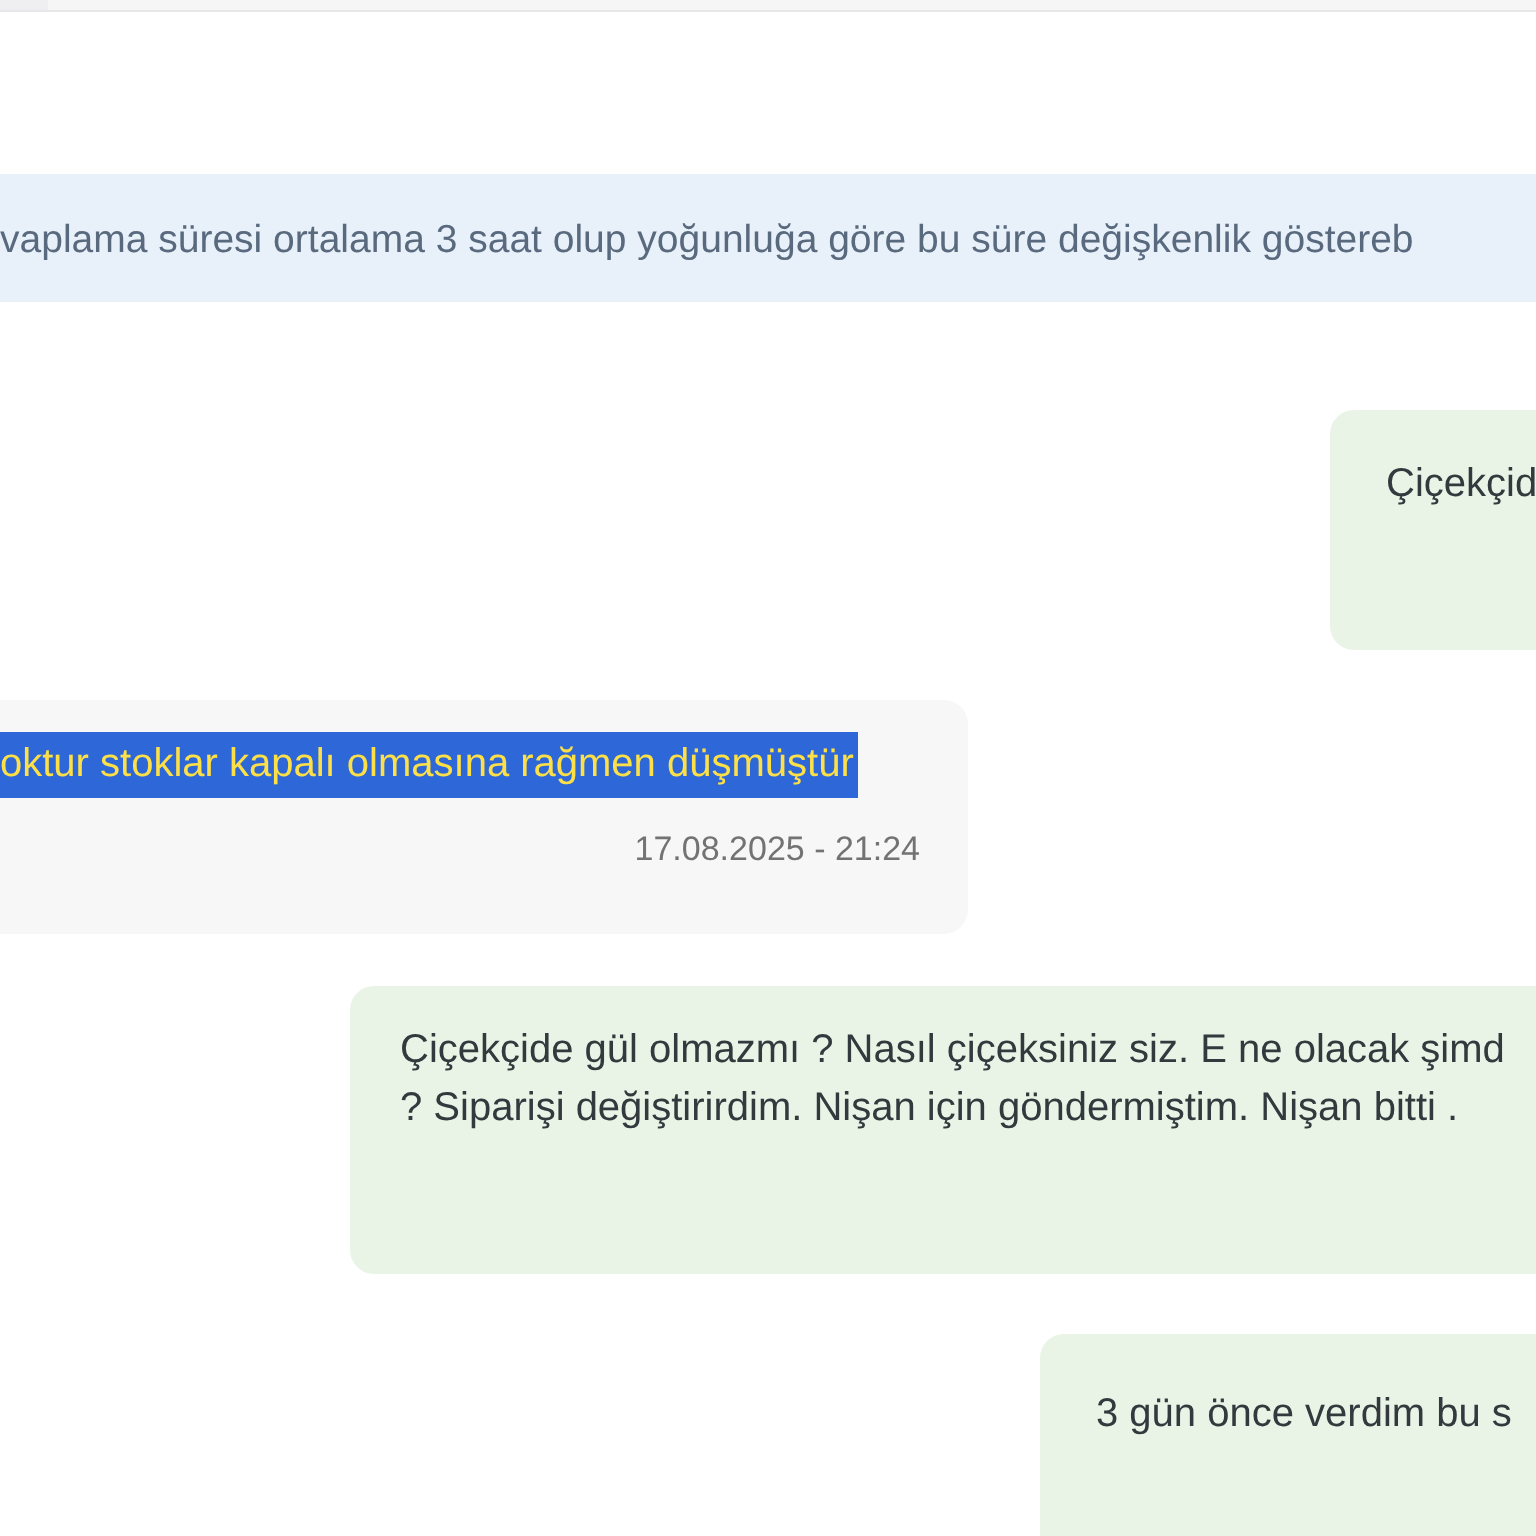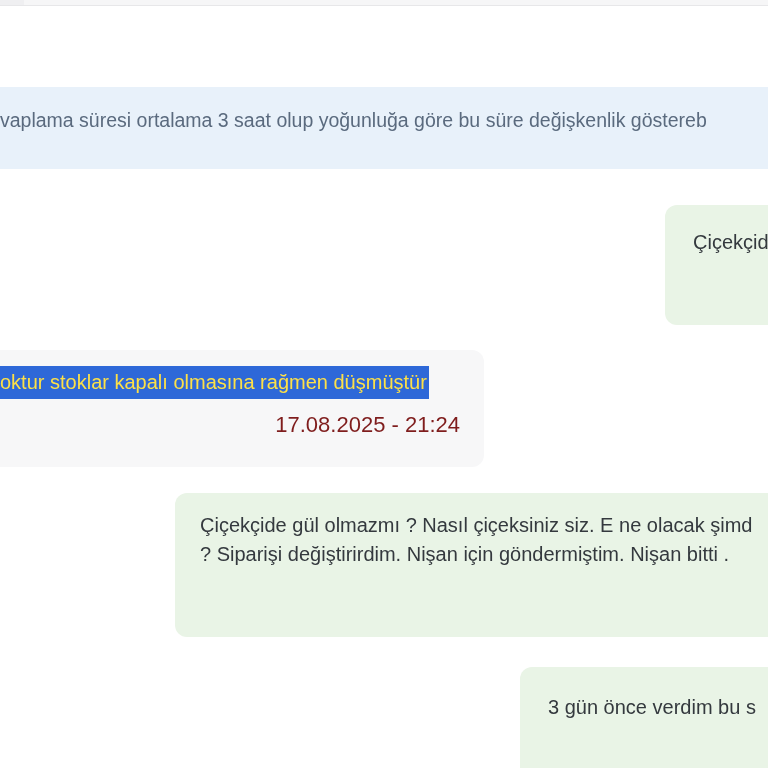--- a/index.html
+++ b/index.html
@@ -28,21 +28,21 @@
     position: absolute;
     left: 0; top: 0;
     width: 24px; height: 5px;
     background: #efeff1;
   }
 
   
   .info-banner {
     position: absolute;
     left: 0; top: 87px;
-    width: 768px; height: 82px;
+    width: 768px; height: 64px;
     background: #e8f1fa;
     box-sizing: border-box;
     padding-top: 19px;
     color: #5a6a7e;
     font-size: 19.5px;
     line-height: 28px;
     white-space: nowrap;
     overflow: hidden;
   }
   .info-banner .line { display: block; }
@@ -74,22 +74,22 @@
   .selected-text {
     background: #2e68d8;
     color: #fde047;
     padding: 5px 2px 6px 0;
     white-space: nowrap;
   }
   .timestamp {
     display: block;
     margin-top: 14px;
     text-align: right;
-    font-size: 22px;
-    color: #7f1d1d;
+    font-size: 17px;
+    color: #737373;
   }
 
   
   .bubble.msg3 {
     left: 175px; top: 493px;
     width: 700px; height: 144px;
     padding: 18px 25px;
     white-space: nowrap;
     overflow: hidden;
   }

